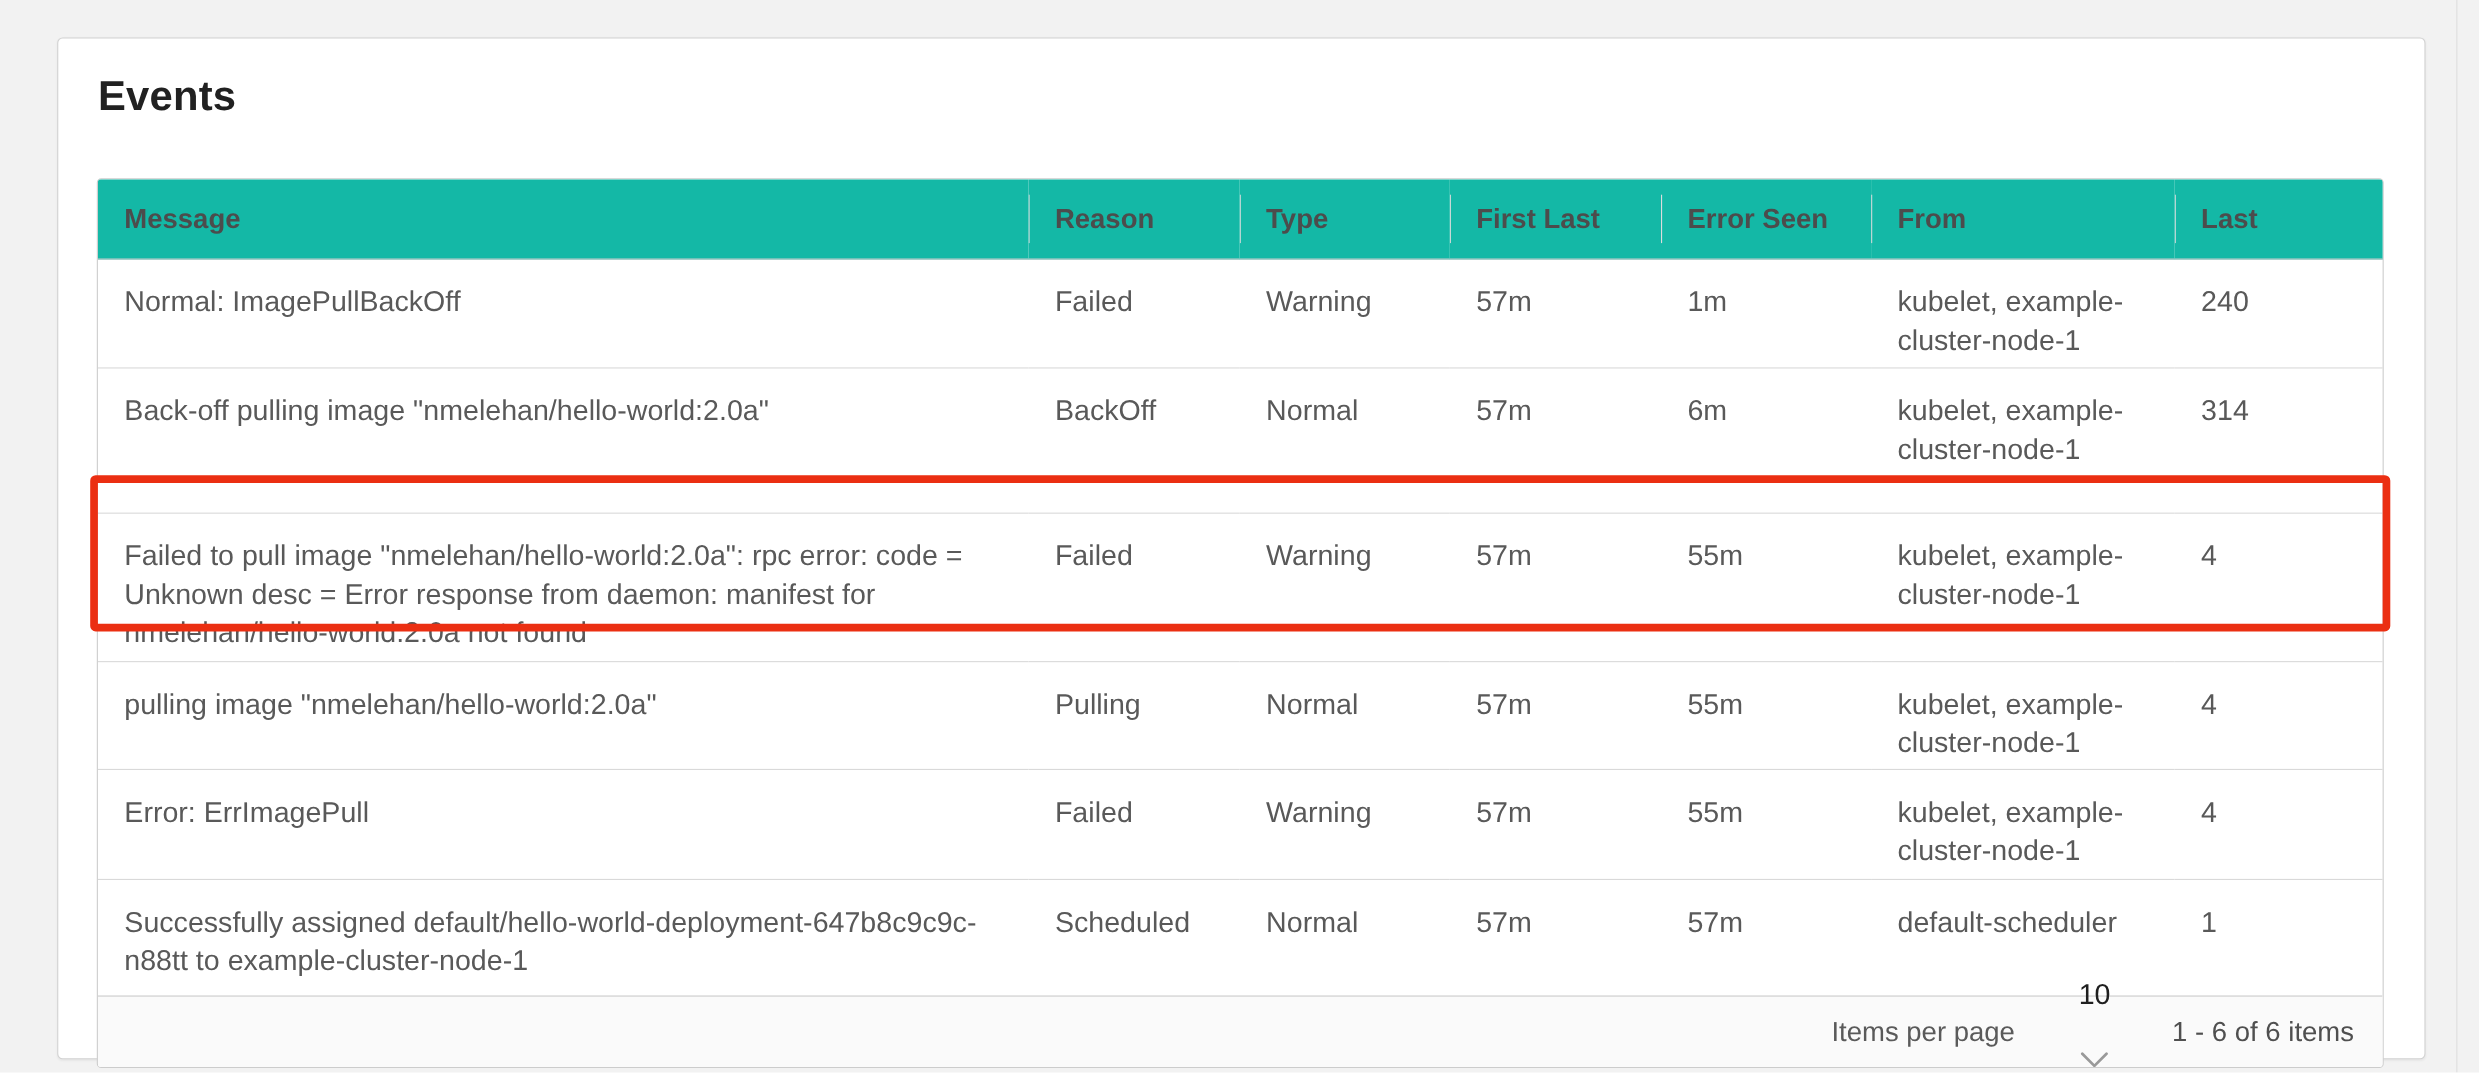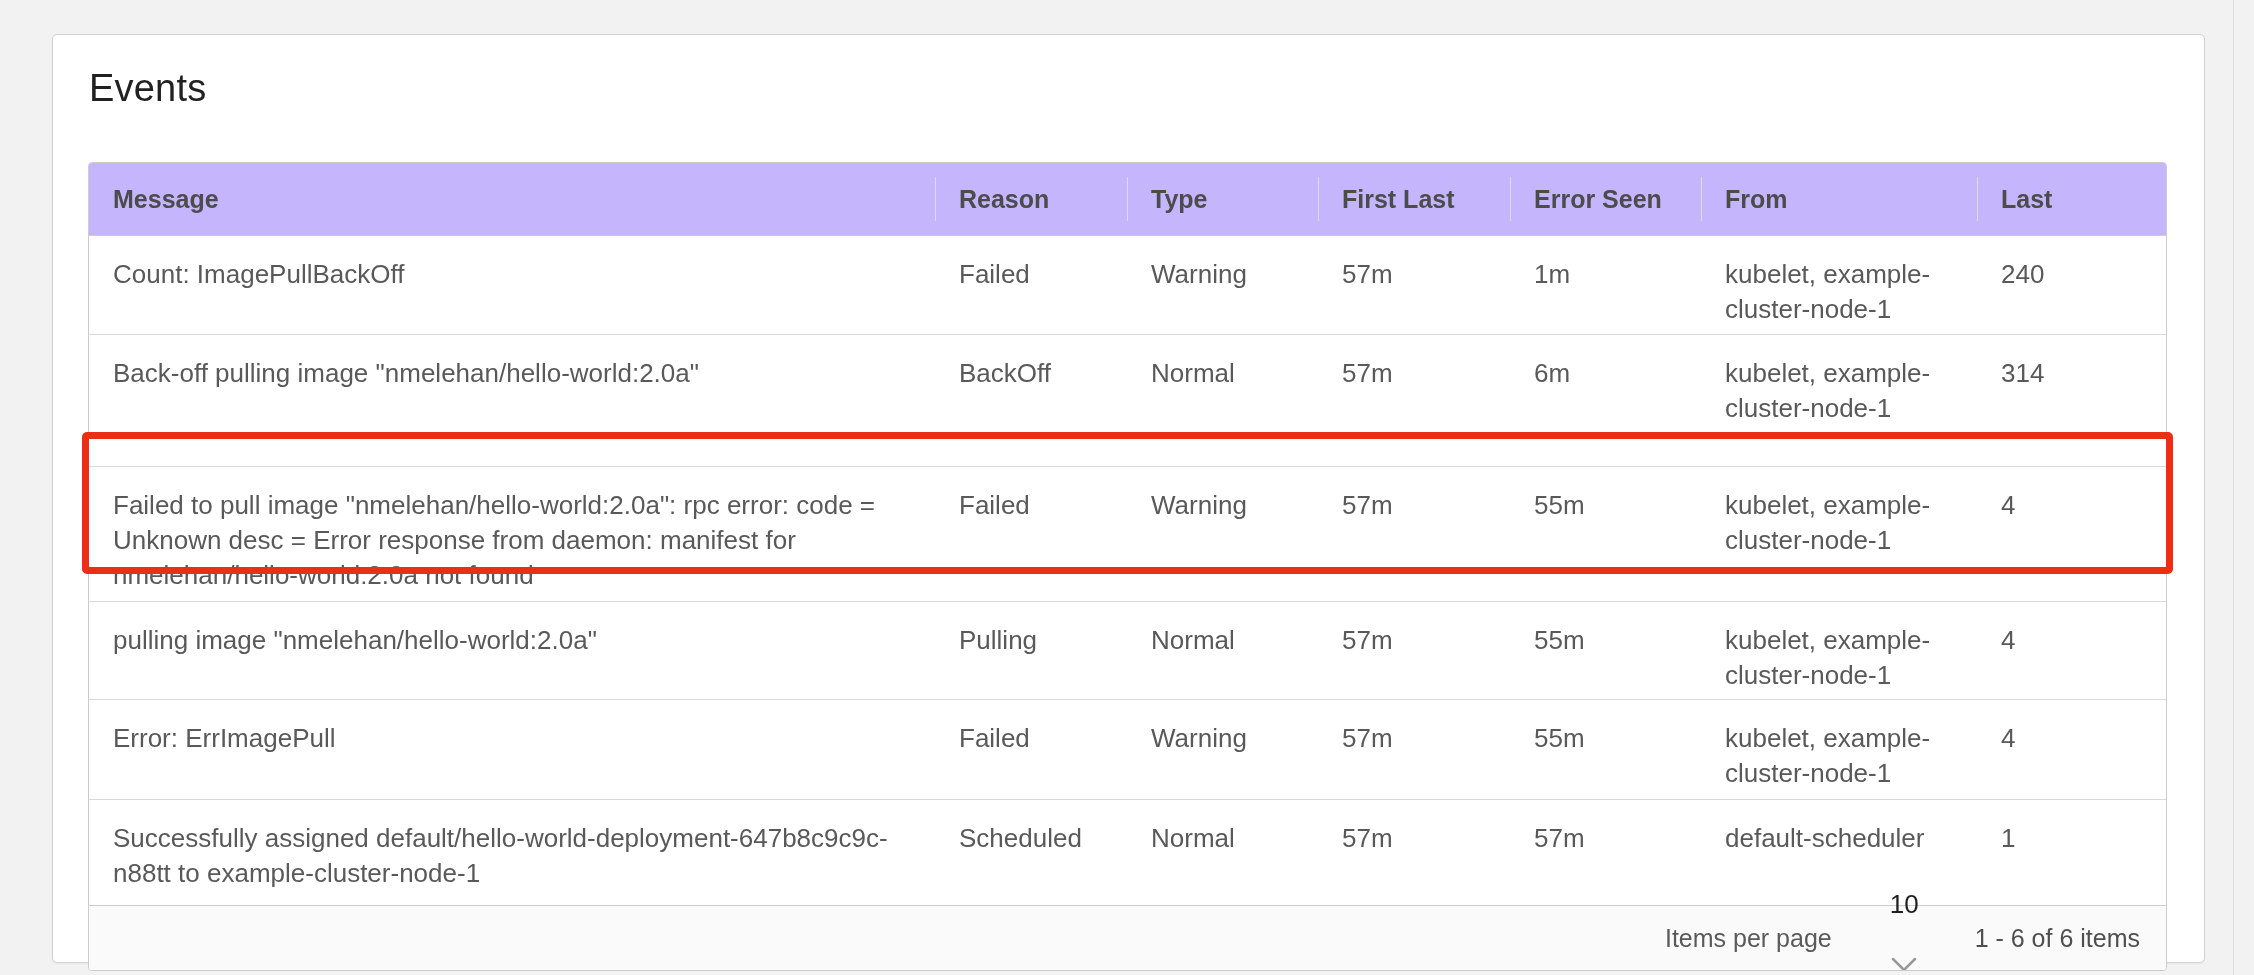--- a/index.html
+++ b/index.html
@@ -20,41 +20,41 @@
     width: 2153px; height: 929px;
     background: #ffffff;
     border: 1px solid #d2d2d2;
     border-radius: 5px;
     box-shadow: 0 1px 2px rgba(0,0,0,0.05);
     padding: 28px 36px 0 35px;
   }
   .card-title {
     margin: 4px 0 0 1px;
     font-size: 38px;
-    font-weight: 400;
+    font-weight: 700;
     color: #212121;
     letter-spacing: 0.2px;
   }
   .table-outer { position: relative; margin-top: 52px; width: 2079px; }
   .grid-box {
     border: 1px solid #cccccc;
     border-radius: 4px;
     overflow: hidden;
     background: #ffffff;
     width: 2079px;
   }
   table.grid {
     width: 100%;
     border-collapse: separate;
     border-spacing: 0;
     table-layout: fixed;
   }
   th {
     height: 73px;
-    background: #c4b5fd;
+    background: #14b8a6;
     border-bottom: 1px solid #cccccc;
     font-size: 25px;
     font-weight: 700;
     color: #4c4c4c;
     text-align: left;
     vertical-align: middle;
     padding: 0 16px 0 24px;
     position: relative;
     white-space: nowrap;
     overflow: hidden;
@@ -141,21 +141,21 @@
             <th class="sep">Reason</th>
             <th class="sep">Type</th>
             <th class="sep">First Last</th>
             <th class="sep">Error Seen</th>
             <th class="sep">From</th>
             <th class="sep">Last</th>
           </tr>
         </thead>
         <tbody>
           <tr class="row-h1">
-            <td>Count: ImagePullBackOff</td>
+            <td>Normal: ImagePullBackOff</td>
             <td>Failed</td>
             <td>Warning</td>
             <td>57m</td>
             <td>1m</td>
             <td>kubelet, example-cluster-node-1</td>
             <td>240</td>
           </tr>
           <tr class="row-h2">
             <td>Back-off pulling image "nmelehan/hello-world:2.0a"</td>
             <td>BackOff</td>

